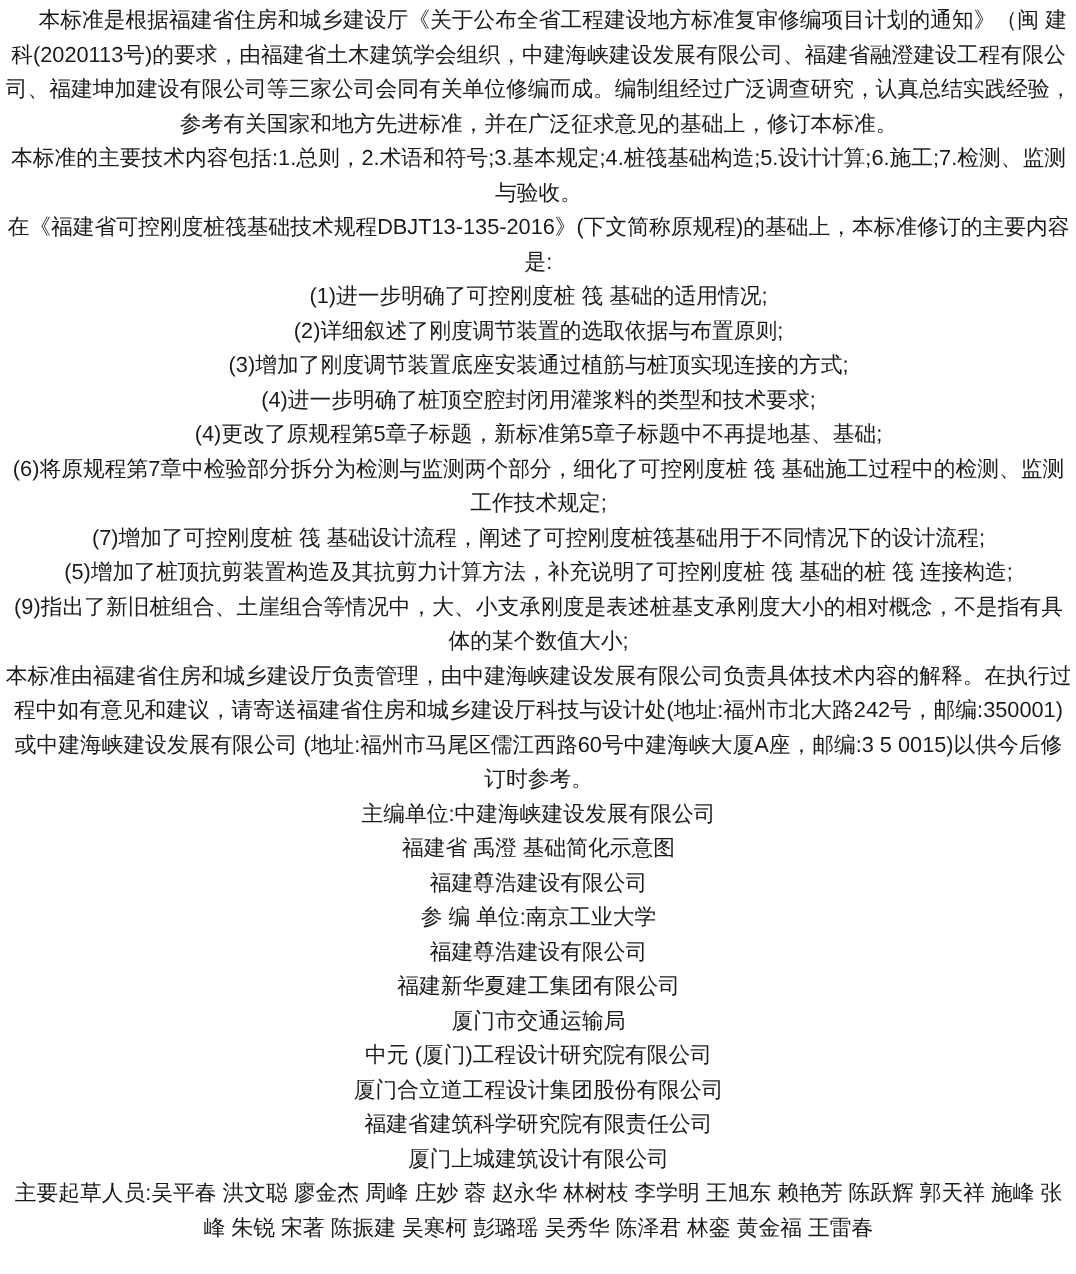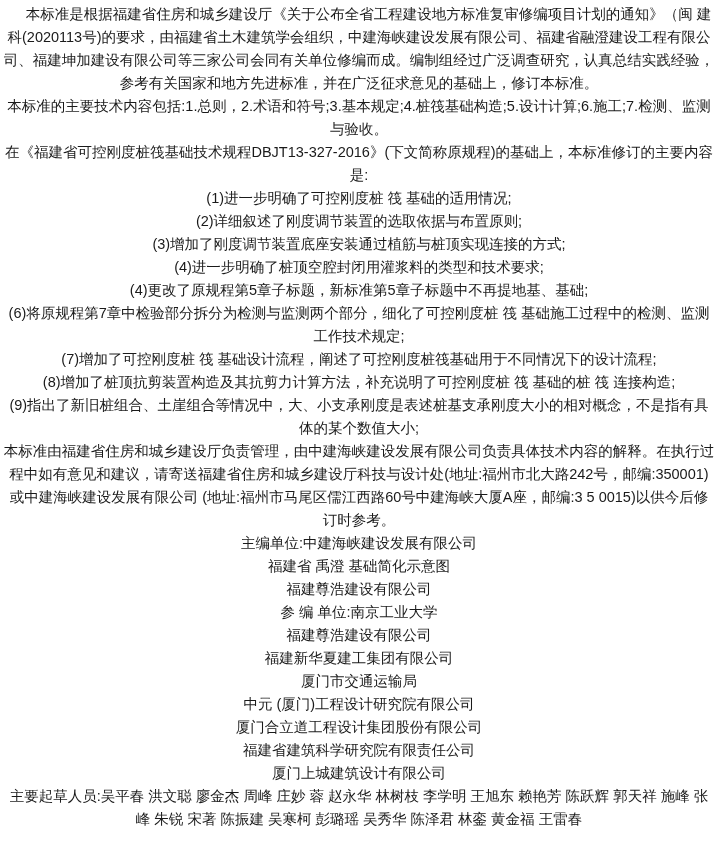--- a/index.html
+++ b/index.html
@@ -32,29 +32,29 @@
   .doc p.indent {
     text-indent: 19px;
   }
 </style>
 </head>
 <body>
 
 <div class="doc">
   <p class="indent">本标准是根据福建省住房和城乡建设厅《关于公布全省工程建设地方标准复审修编项目计划的通知》（闽 建科(2020113号)的要求，由福建省土木建筑学会组织，中建海峡建设发展有限公司、福建省融澄建设工程有限公司、福建坤加建设有限公司等三家公司会同有关单位修编而成。编制组经过广泛调查研究，认真总结实践经验，参考有关国家和地方先进标准，并在广泛征求意见的基础上，修订本标准。</p>
   <p>本标准的主要技术内容包括:1.总则，2.术语和符号;3.基本规定;4.桩筏基础构造;5.设计计算;6.施工;7.检测、监测与验收。</p>
-  <p>在《福建省可控刚度桩筏基础技术规程DBJT13-327-2016》(下文简称原规程)的基础上，本标准修订的主要内容是:</p>
+  <p>在《福建省可控刚度桩筏基础技术规程DBJT13-135-2016》(下文简称原规程)的基础上，本标准修订的主要内容是:</p>
   <p>(1)进一步明确了可控刚度桩 筏 基础的适用情况;</p>
   <p>(2)详细叙述了刚度调节装置的选取依据与布置原则;</p>
   <p>(3)增加了刚度调节装置底座安装通过植筋与桩顶实现连接的方式;</p>
   <p>(4)进一步明确了桩顶空腔封闭用灌浆料的类型和技术要求;</p>
   <p>(4)更改了原规程第5章子标题，新标准第5章子标题中不再提地基、基础;</p>
   <p>(6)将原规程第7章中检验部分拆分为检测与监测两个部分，细化了可控刚度桩 筏 基础施工过程中的检测、监测工作技术规定;</p>
   <p>(7)增加了可控刚度桩 筏 基础设计流程，阐述了可控刚度桩筏基础用于不同情况下的设计流程;</p>
-  <p>(8)增加了桩顶抗剪装置构造及其抗剪力计算方法，补充说明了可控刚度桩 筏 基础的桩 筏 连接构造;</p>
+  <p>(5)增加了桩顶抗剪装置构造及其抗剪力计算方法，补充说明了可控刚度桩 筏 基础的桩 筏 连接构造;</p>
   <p>(9)指出了新旧桩组合、土崖组合等情况中，大、小支承刚度是表述桩基支承刚度大小的相对概念，不是指有具体的某个数值大小;</p>
   <p>本标准由福建省住房和城乡建设厅负责管理，由中建海峡建设发展有限公司负责具体技术内容的解释。在执行过程中如有意见和建议，请寄送福建省住房和城乡建设厅科技与设计处(地址:福州市北大路242号，邮编:350001)或中建海峡建设发展有限公司 (地址:福州市马尾区儒江西路60号中建海峡大厦A座，邮编:3 5 0015)以供今后修订时参考。</p>
   <p>主编单位:中建海峡建设发展有限公司</p>
   <p>福建省 禹澄 基础简化示意图</p>
   <p>福建尊浩建设有限公司</p>
   <p>参 编 单位:南京工业大学</p>
   <p>福建尊浩建设有限公司</p>
   <p>福建新华夏建工集团有限公司</p>
   <p>厦门市交通运输局</p>
   <p>中元 (厦门)工程设计研究院有限公司</p>

